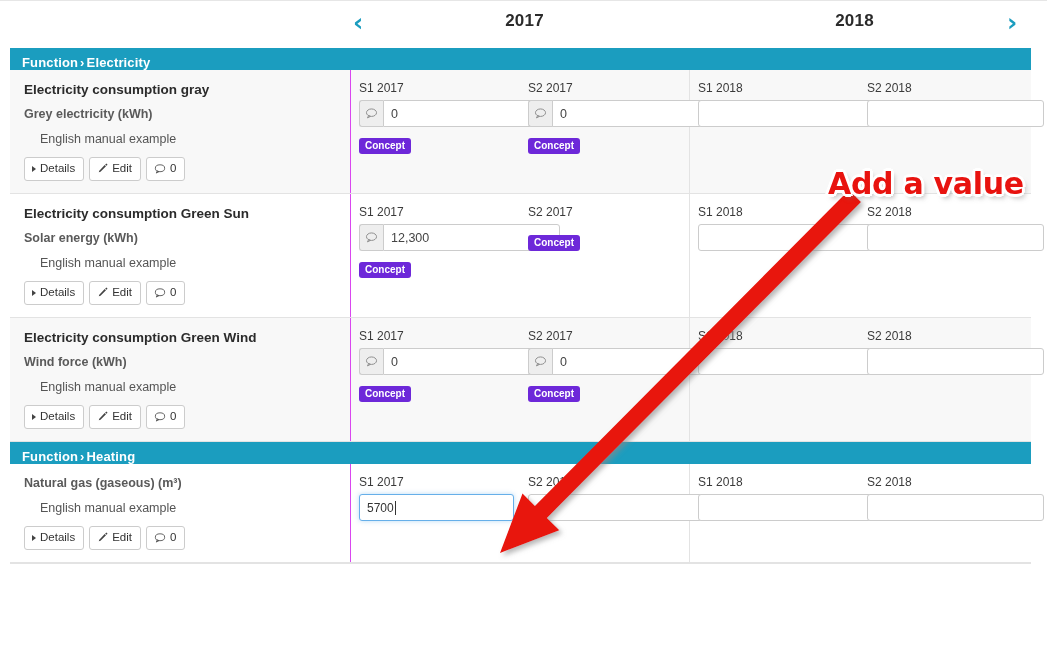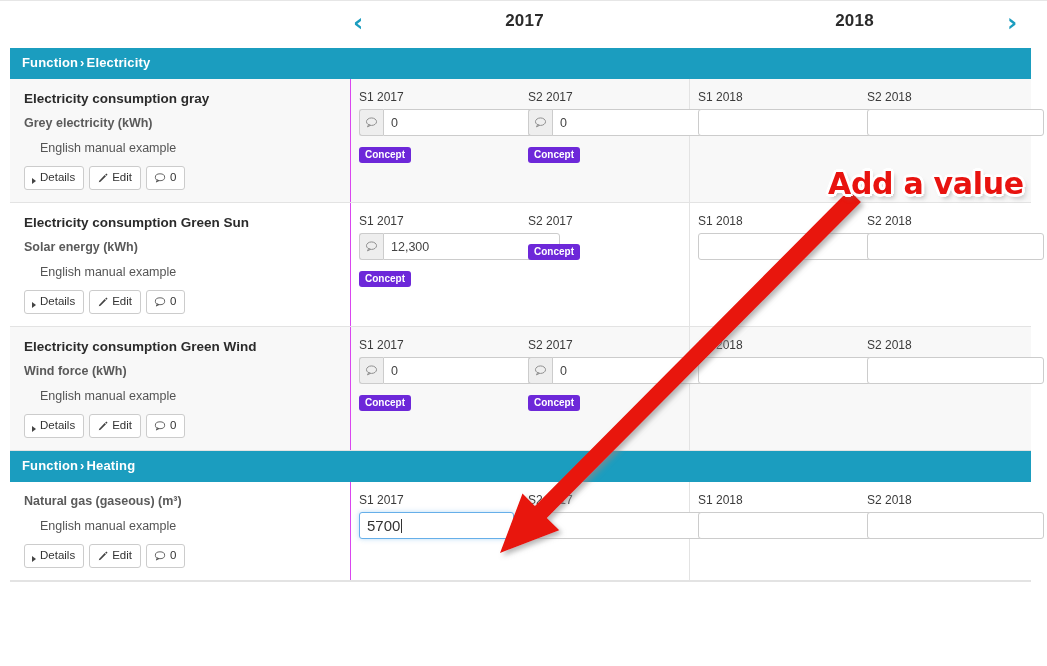--- a/index.html
+++ b/index.html
@@ -60,21 +60,21 @@
     box-sizing: border-box;
   }
 
   .section-header {
     background: #1b9dbf;
     color: #ffffff;
     font-size: 13px;
     font-weight: bold;
     padding: 8px 12px 9px 12px;
     box-sizing: border-box;
-    height: 31px;
+    height: 22px;
     line-height: 14px;
     letter-spacing: .15px;
   }
   .section-header .sep { font-weight: bold; padding: 0 2px; }
 
   .row {
     display: flex;
     border-bottom: 1px solid #e3e3e3;
     box-sizing: border-box;
     background: #ffffff;
@@ -128,21 +128,21 @@
   .btn-row { display: flex; gap: 5px; }
   .btn {
     border: 1px solid #cccccc;
     background: #ffffff;
     border-radius: 3px;
     font-size: 11.5px;
     color: #333333;
     padding: 4px 8px 5px 7px;
     line-height: 13px;
     display: inline-flex;
-    align-items: flex-end;
+    align-items: center;
     gap: 4px;
     cursor: pointer;
     font-family: "Liberation Sans", sans-serif;
     white-space: nowrap;
   }
   .ico { display: inline-block; line-height: 1; }
   .ico-caret {
     width: 0; height: 0;
     border-left: 4px solid #444;
     border-top: 3.5px solid transparent;
@@ -195,21 +195,21 @@
     position: relative;
     height: 27px;
     border: 1px solid #66afe9;
     border-radius: 3px;
     background: #fff;
     box-shadow: 0 0 5px rgba(102,175,233,.45);
     box-sizing: border-box;
     display: flex;
     align-items: center;
     padding: 0 7px;
-    font-size: 15px;
+    font-size: 12px;
     color: #333;
   }
 
   .badge-concept {
     display: inline-block;
     margin-top: 11px;
     background: #6d28d9;
     color: #ffffff;
     font-size: 10px;
     font-weight: bold;

